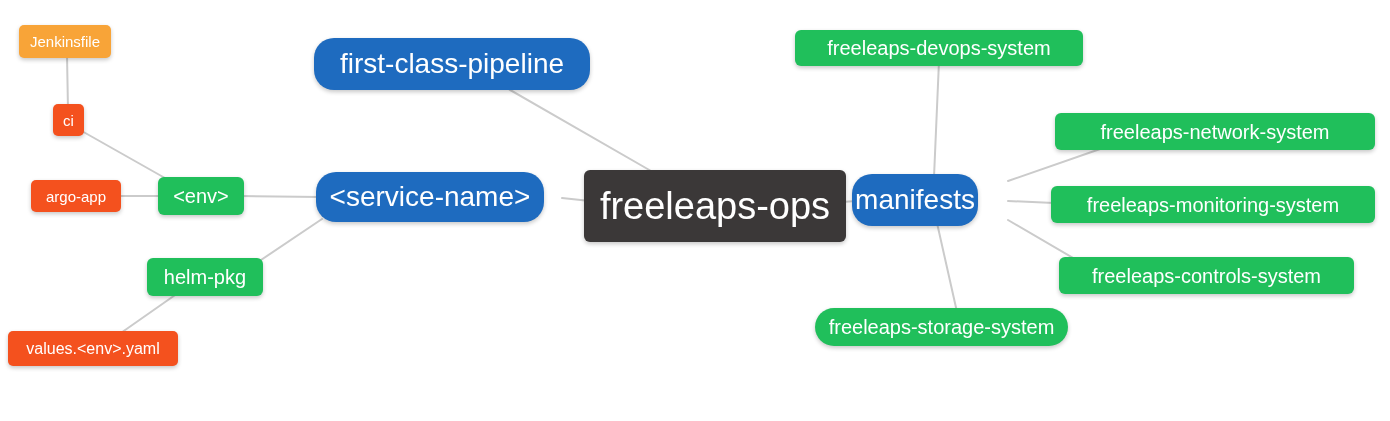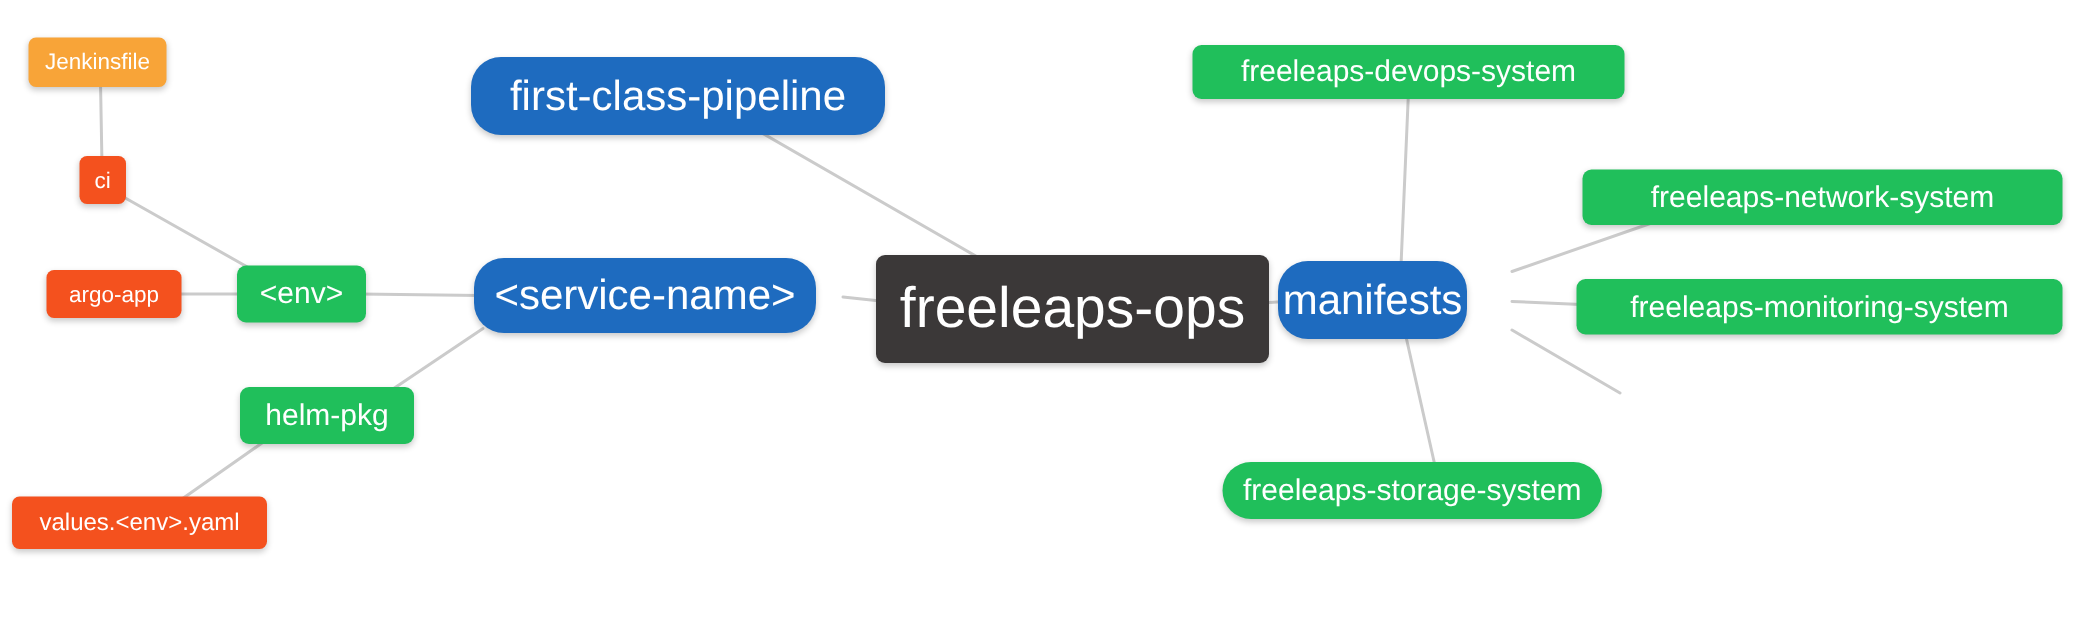--- a/index.html
+++ b/index.html
@@ -69,34 +69,35 @@
   </svg>
 
   <div class="node n-file" style="left:19px;  top:25px;  width:92px;  height:33px; font-size:15px; border-radius:5px;">Jenkinsfile</div>
 
   <div class="node n-alert" style="left:53px;  top:104px; width:31px;  height:32px; font-size:15px; border-radius:5px;">ci</div>
 
   <div class="node n-alert" style="left:31px;  top:180px; width:90px;  height:32px; font-size:15px; border-radius:5px;">argo-app</div>
 
   <div class="node n-leaf" style="left:158px; top:177px; width:86px;  height:38px; font-size:20px;">&lt;env&gt;</div>
 
-  <div class="node n-leaf" style="left:147px; top:258px; width:116px; height:38px; font-size:20px;margin-left:13px;">helm-pkg</div>
+  <div class="node n-leaf" style="left:147px; top:258px; width:116px; height:38px; font-size:20px;">helm-pkg</div>
 
   <div class="node n-alert" style="left:8px;   top:331px; width:170px; height:35px; font-size:16px; border-radius:5px;">values.&lt;env&gt;.yaml</div>
 
   <div class="node n-branch" style="left:314px; top:38px;  width:276px; height:52px; font-size:28px;">first-class-pipeline</div>
 
   <div class="node n-branch" style="left:316px; top:172px; width:228px; height:50px; font-size:28px;">&lt;service-name&gt;</div>
 
   <div class="node n-root" style="left:584px; top:170px; width:262px; height:72px; font-size:38px;">freeleaps-ops</div>
 
   <div class="node n-branch" style="left:852px; top:174px; width:126px; height:52px; font-size:28px;">manifests</div>
 
   <div class="node n-leaf" style="left:795px; top:30px;  width:288px; height:36px; font-size:20px;">freeleaps-devops-system</div>
 
   <div class="node n-leaf" style="left:1055px; top:113px; width:320px; height:37px; font-size:20px;">freeleaps-network-system</div>
 
   <div class="node n-leaf" style="left:1051px; top:186px; width:324px; height:37px; font-size:20px;">freeleaps-monitoring-system</div>
 
+  <div class="node n-leaf" style="left:1059px; top:257px; width:295px; height:37px; font-size:20px;">freeleaps-controls-system</div>
 
   <div class="node n-leaf" style="left:815px; top:308px; width:253px; height:38px; font-size:20px;border-radius:19px;">freeleaps-storage-system</div>
 
 </div>
 
 </body></html>

